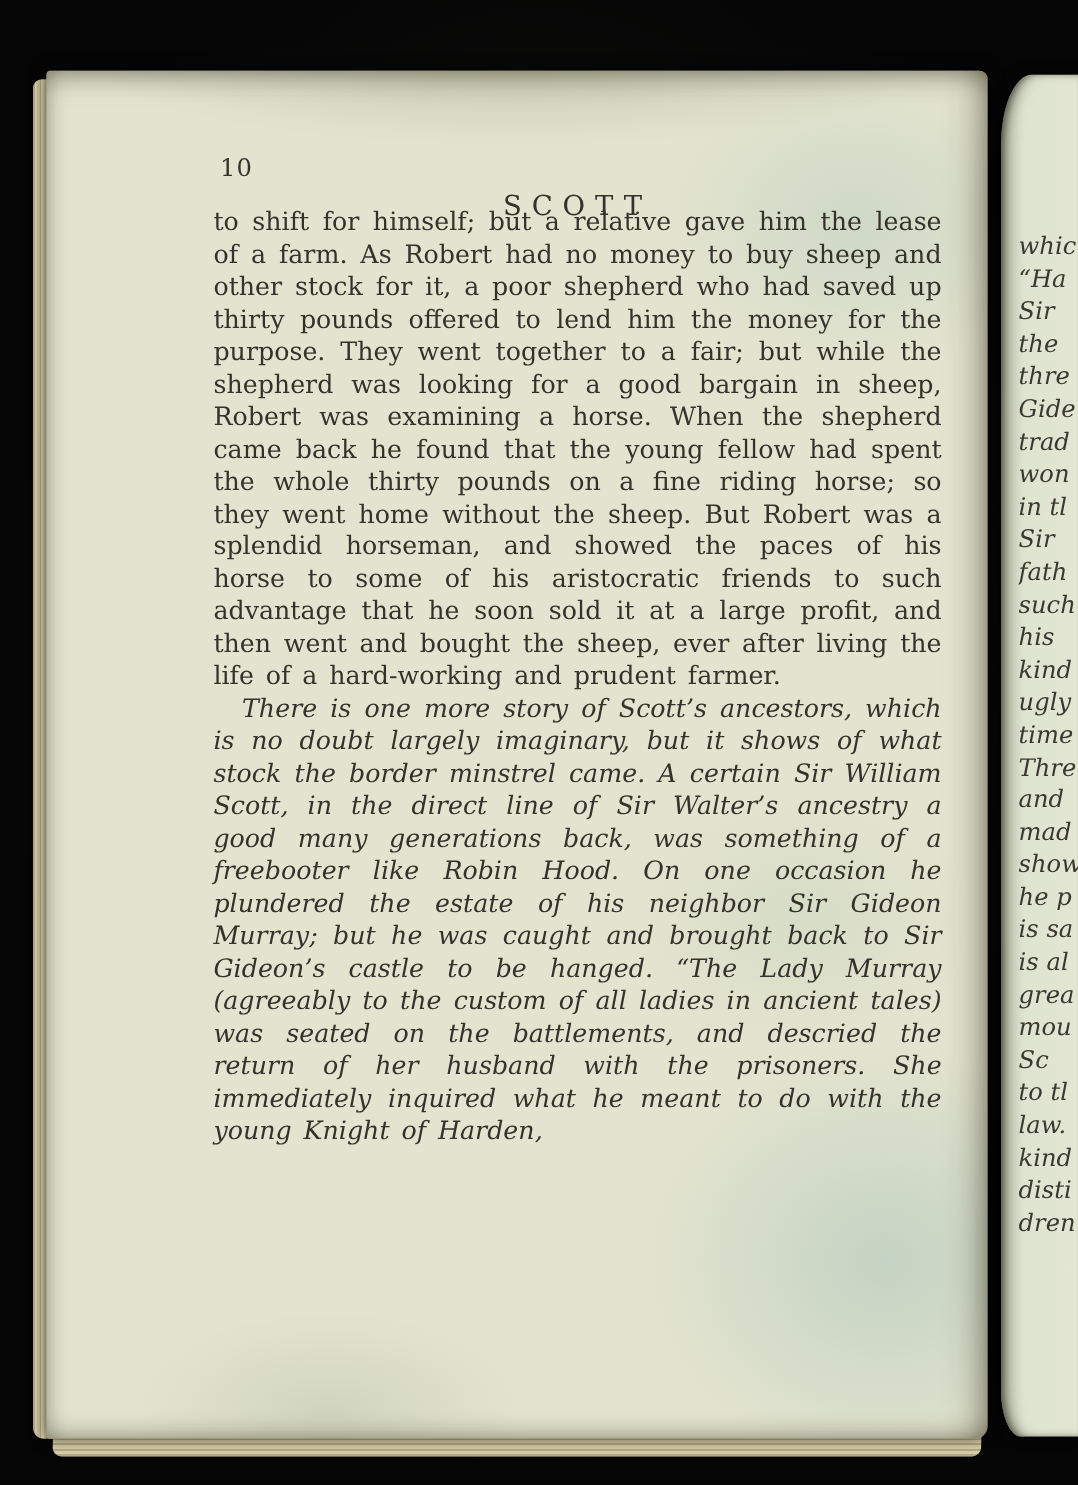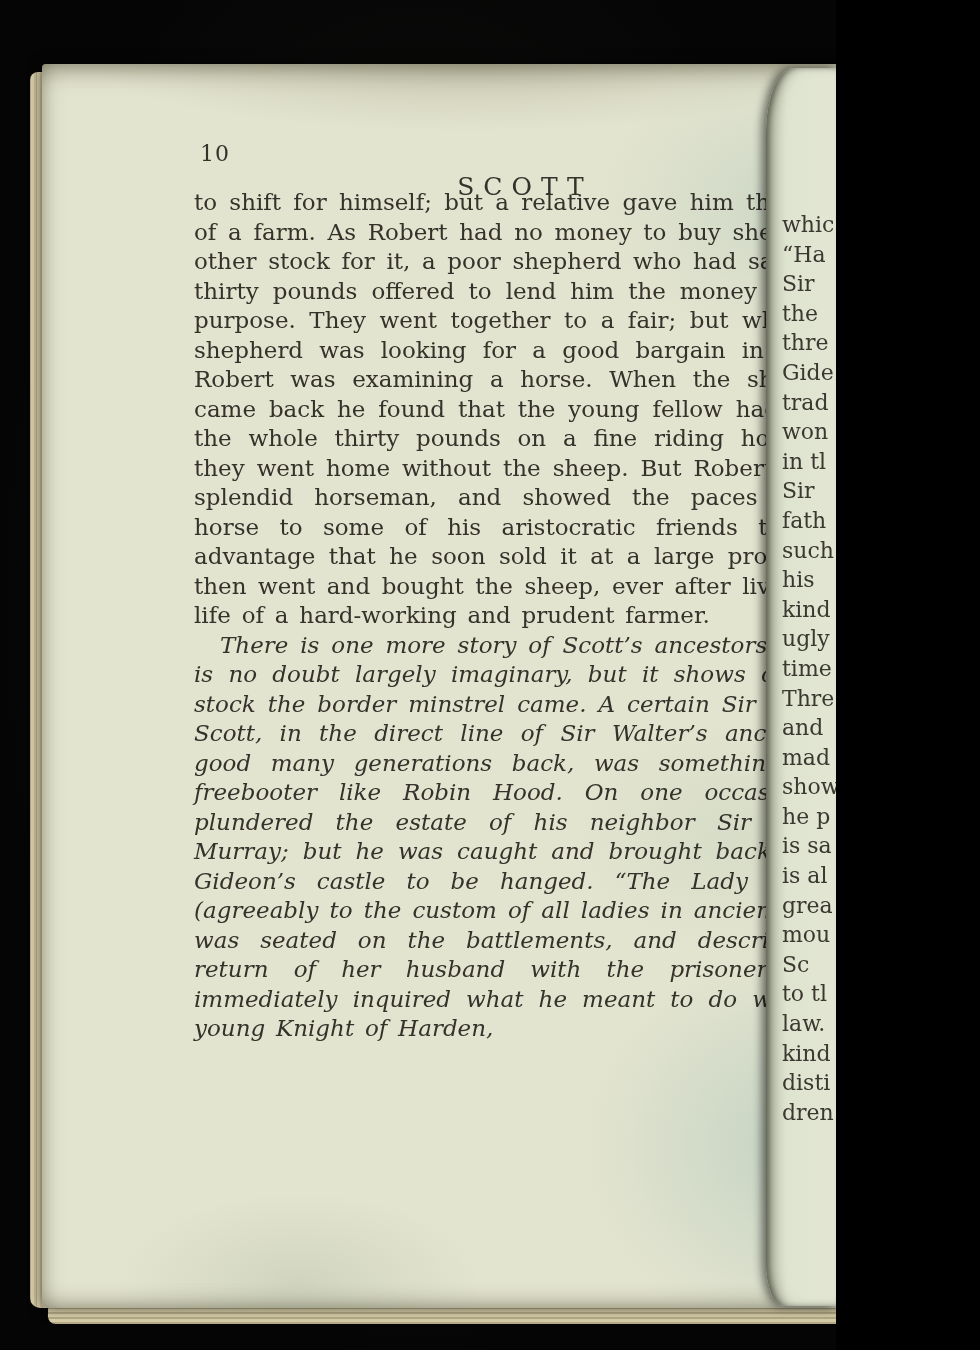--- a/index.html
+++ b/index.html
@@ -1,18 +1,18 @@
 <!DOCTYPE html>
 <html style="--color-paper: #e3e4cf; --color-text: #34322b; --color-background: #050505;"><head>
 <meta charset="utf-8">
 <style>
   html,body{margin:0;padding:0;background:#000;}
   .photo{
     position:relative;
-    width:836px;height:1350px;
+    width:980px;height:1350px;
     background:radial-gradient(ellipse at 50% 45%, #121210 0%, var(--color-background,#050505) 72%);
     overflow:hidden;
     font-family:"DejaVu Serif","Liberation Serif",serif;
   }
 
   
   .page-edges-left{
     position:absolute;left:30px;top:72px;width:26px;height:1236px;
     background:repeating-linear-gradient(90deg,#b4a986 0 1.5px,#d7cea9 1.5px 4px,#c9be99 4px 6px);
     border-radius:8px 0 0 10px;
@@ -86,21 +86,21 @@
       inset 3px 0 5px rgba(0,0,0,.3),
       -4px 0 10px rgba(0,0,0,.55);
     z-index:2;
     overflow:hidden;
   }
   .fragments{
     padding:142px 0 0 16px;
     font-size:22px;line-height:29.6px;
     color:#3a382f;
   }
-  .fragment-line{min-height:29.6px;white-space:nowrap;overflow:hidden;}
+  .fragment-line{min-height:29.6px;white-space:nowrap;overflow:hidden;font-style:italic;}
 </style>
 </head>
 <body>
 
 <div class="photo">
 
   <div class="page-edges-left"></div>
   <div class="page-edges-bottom"></div>
 
   <div class="left-page">

